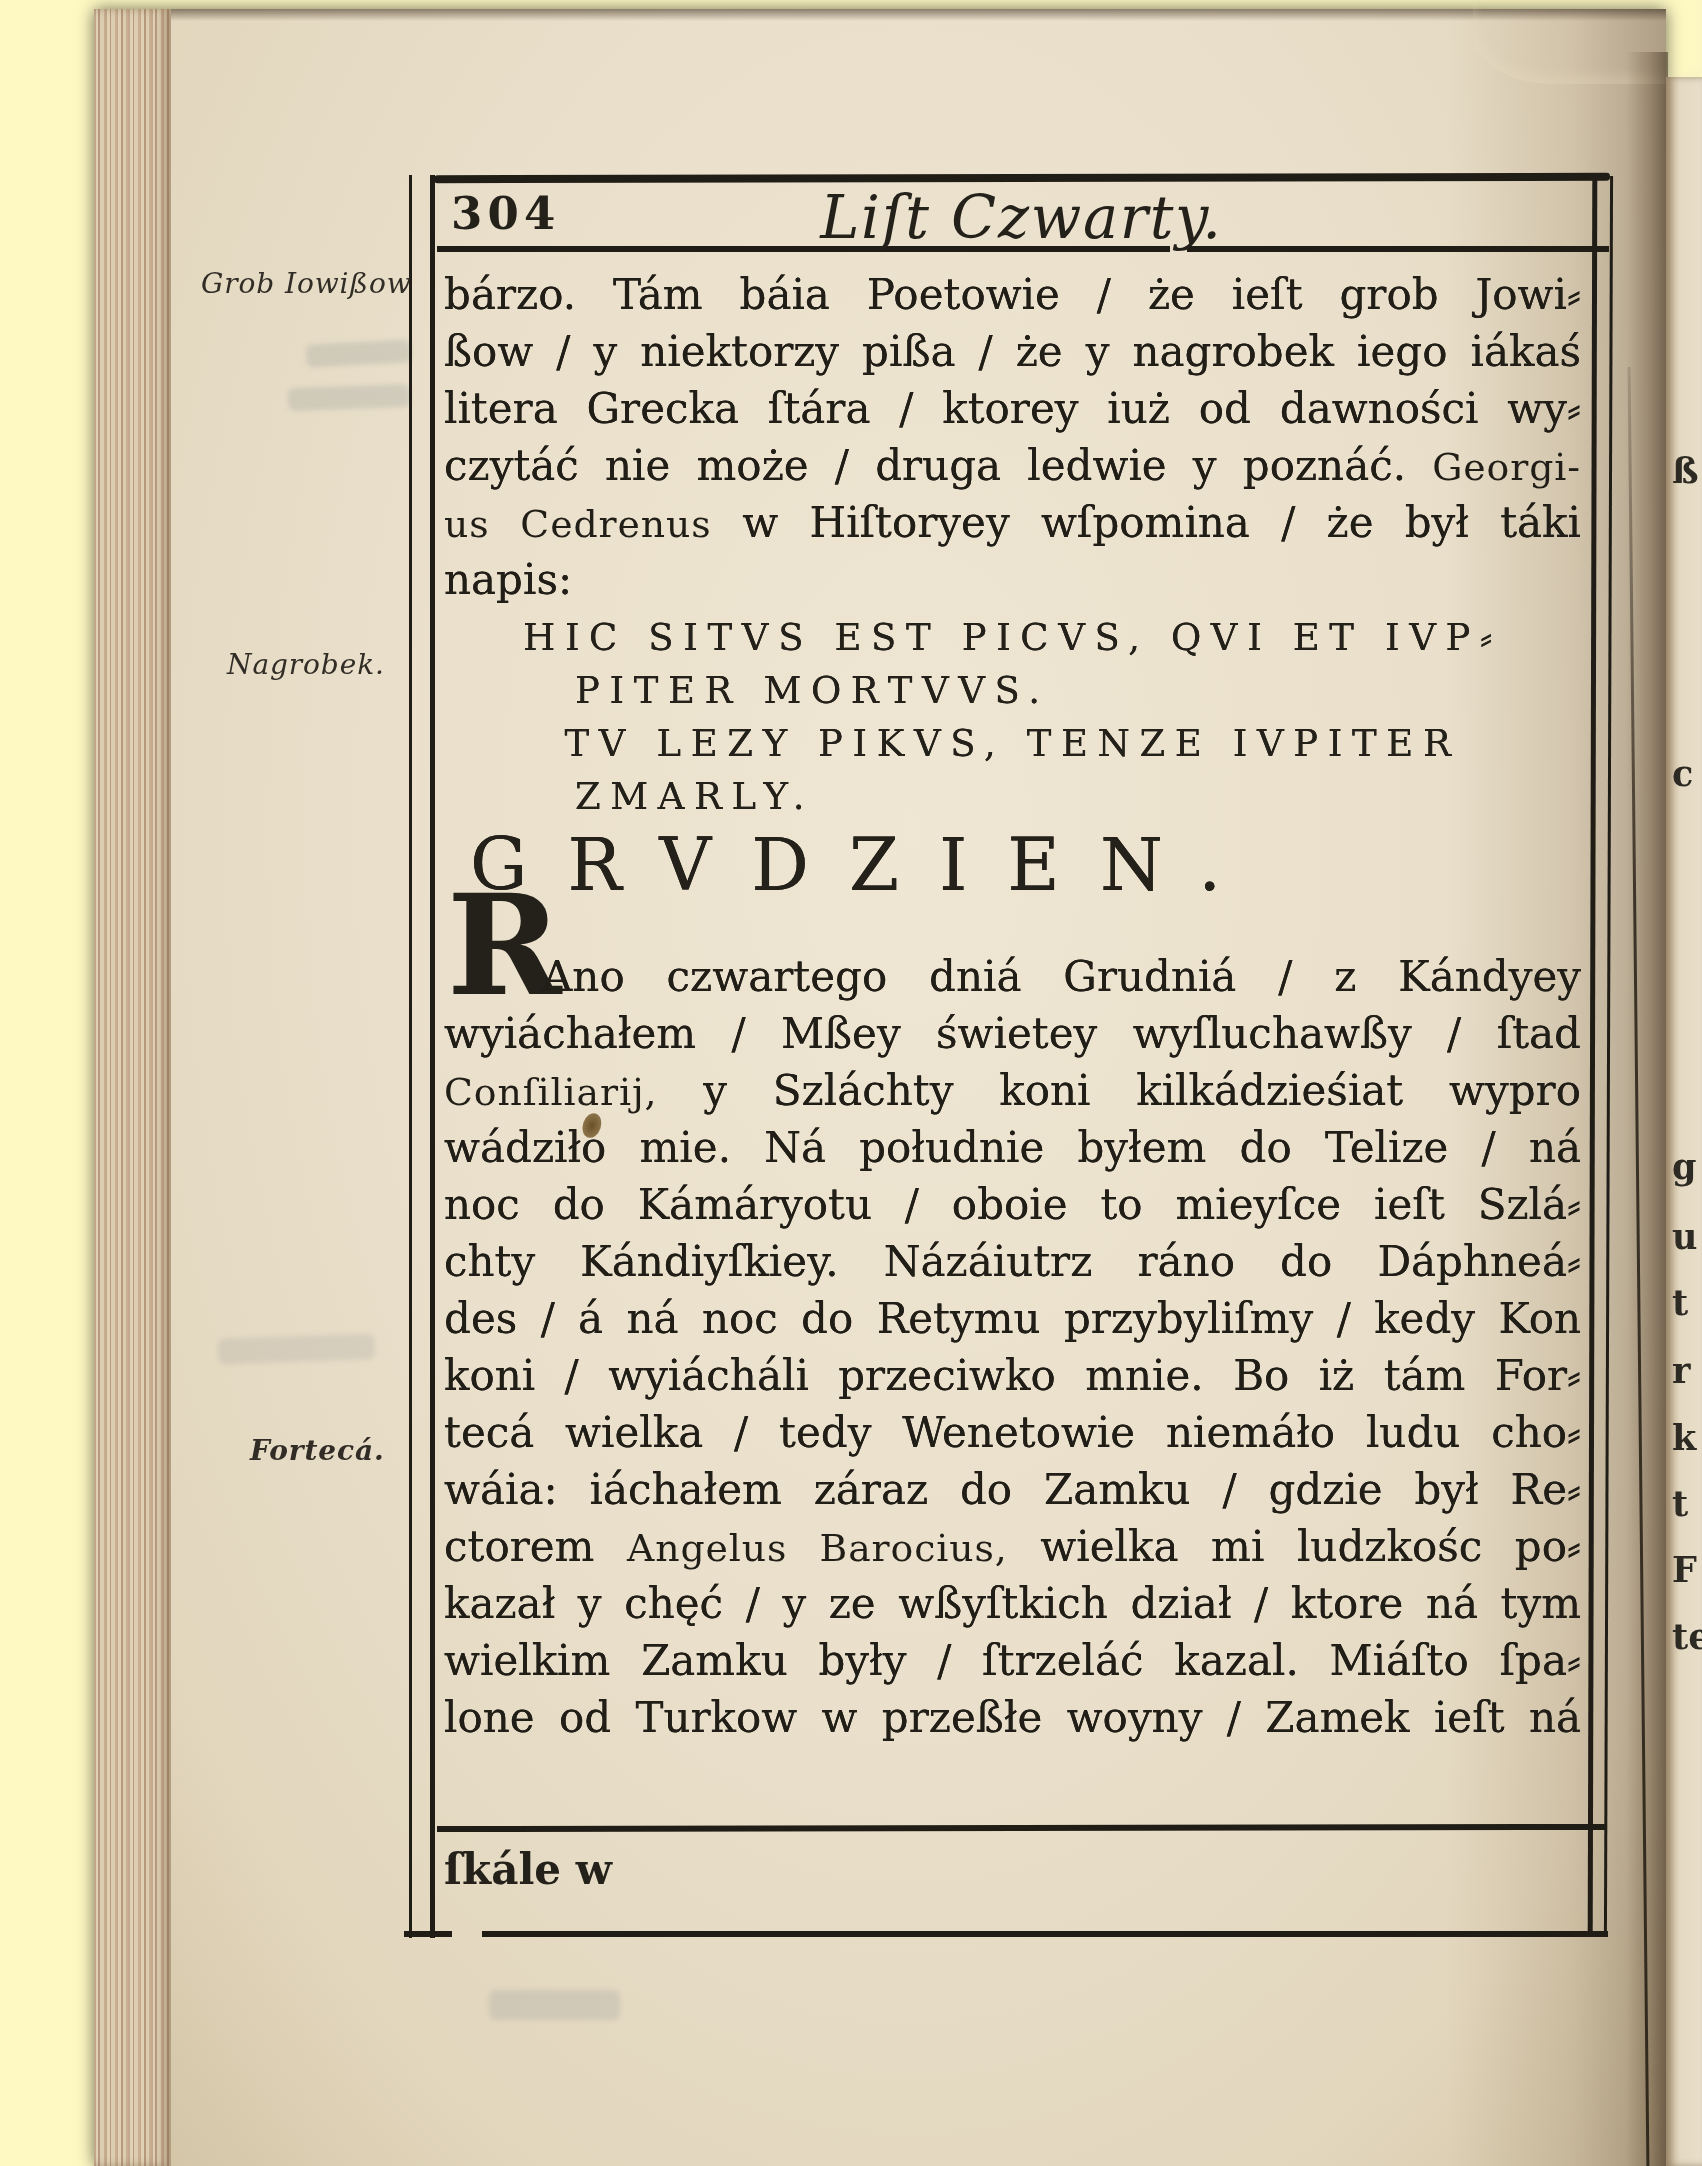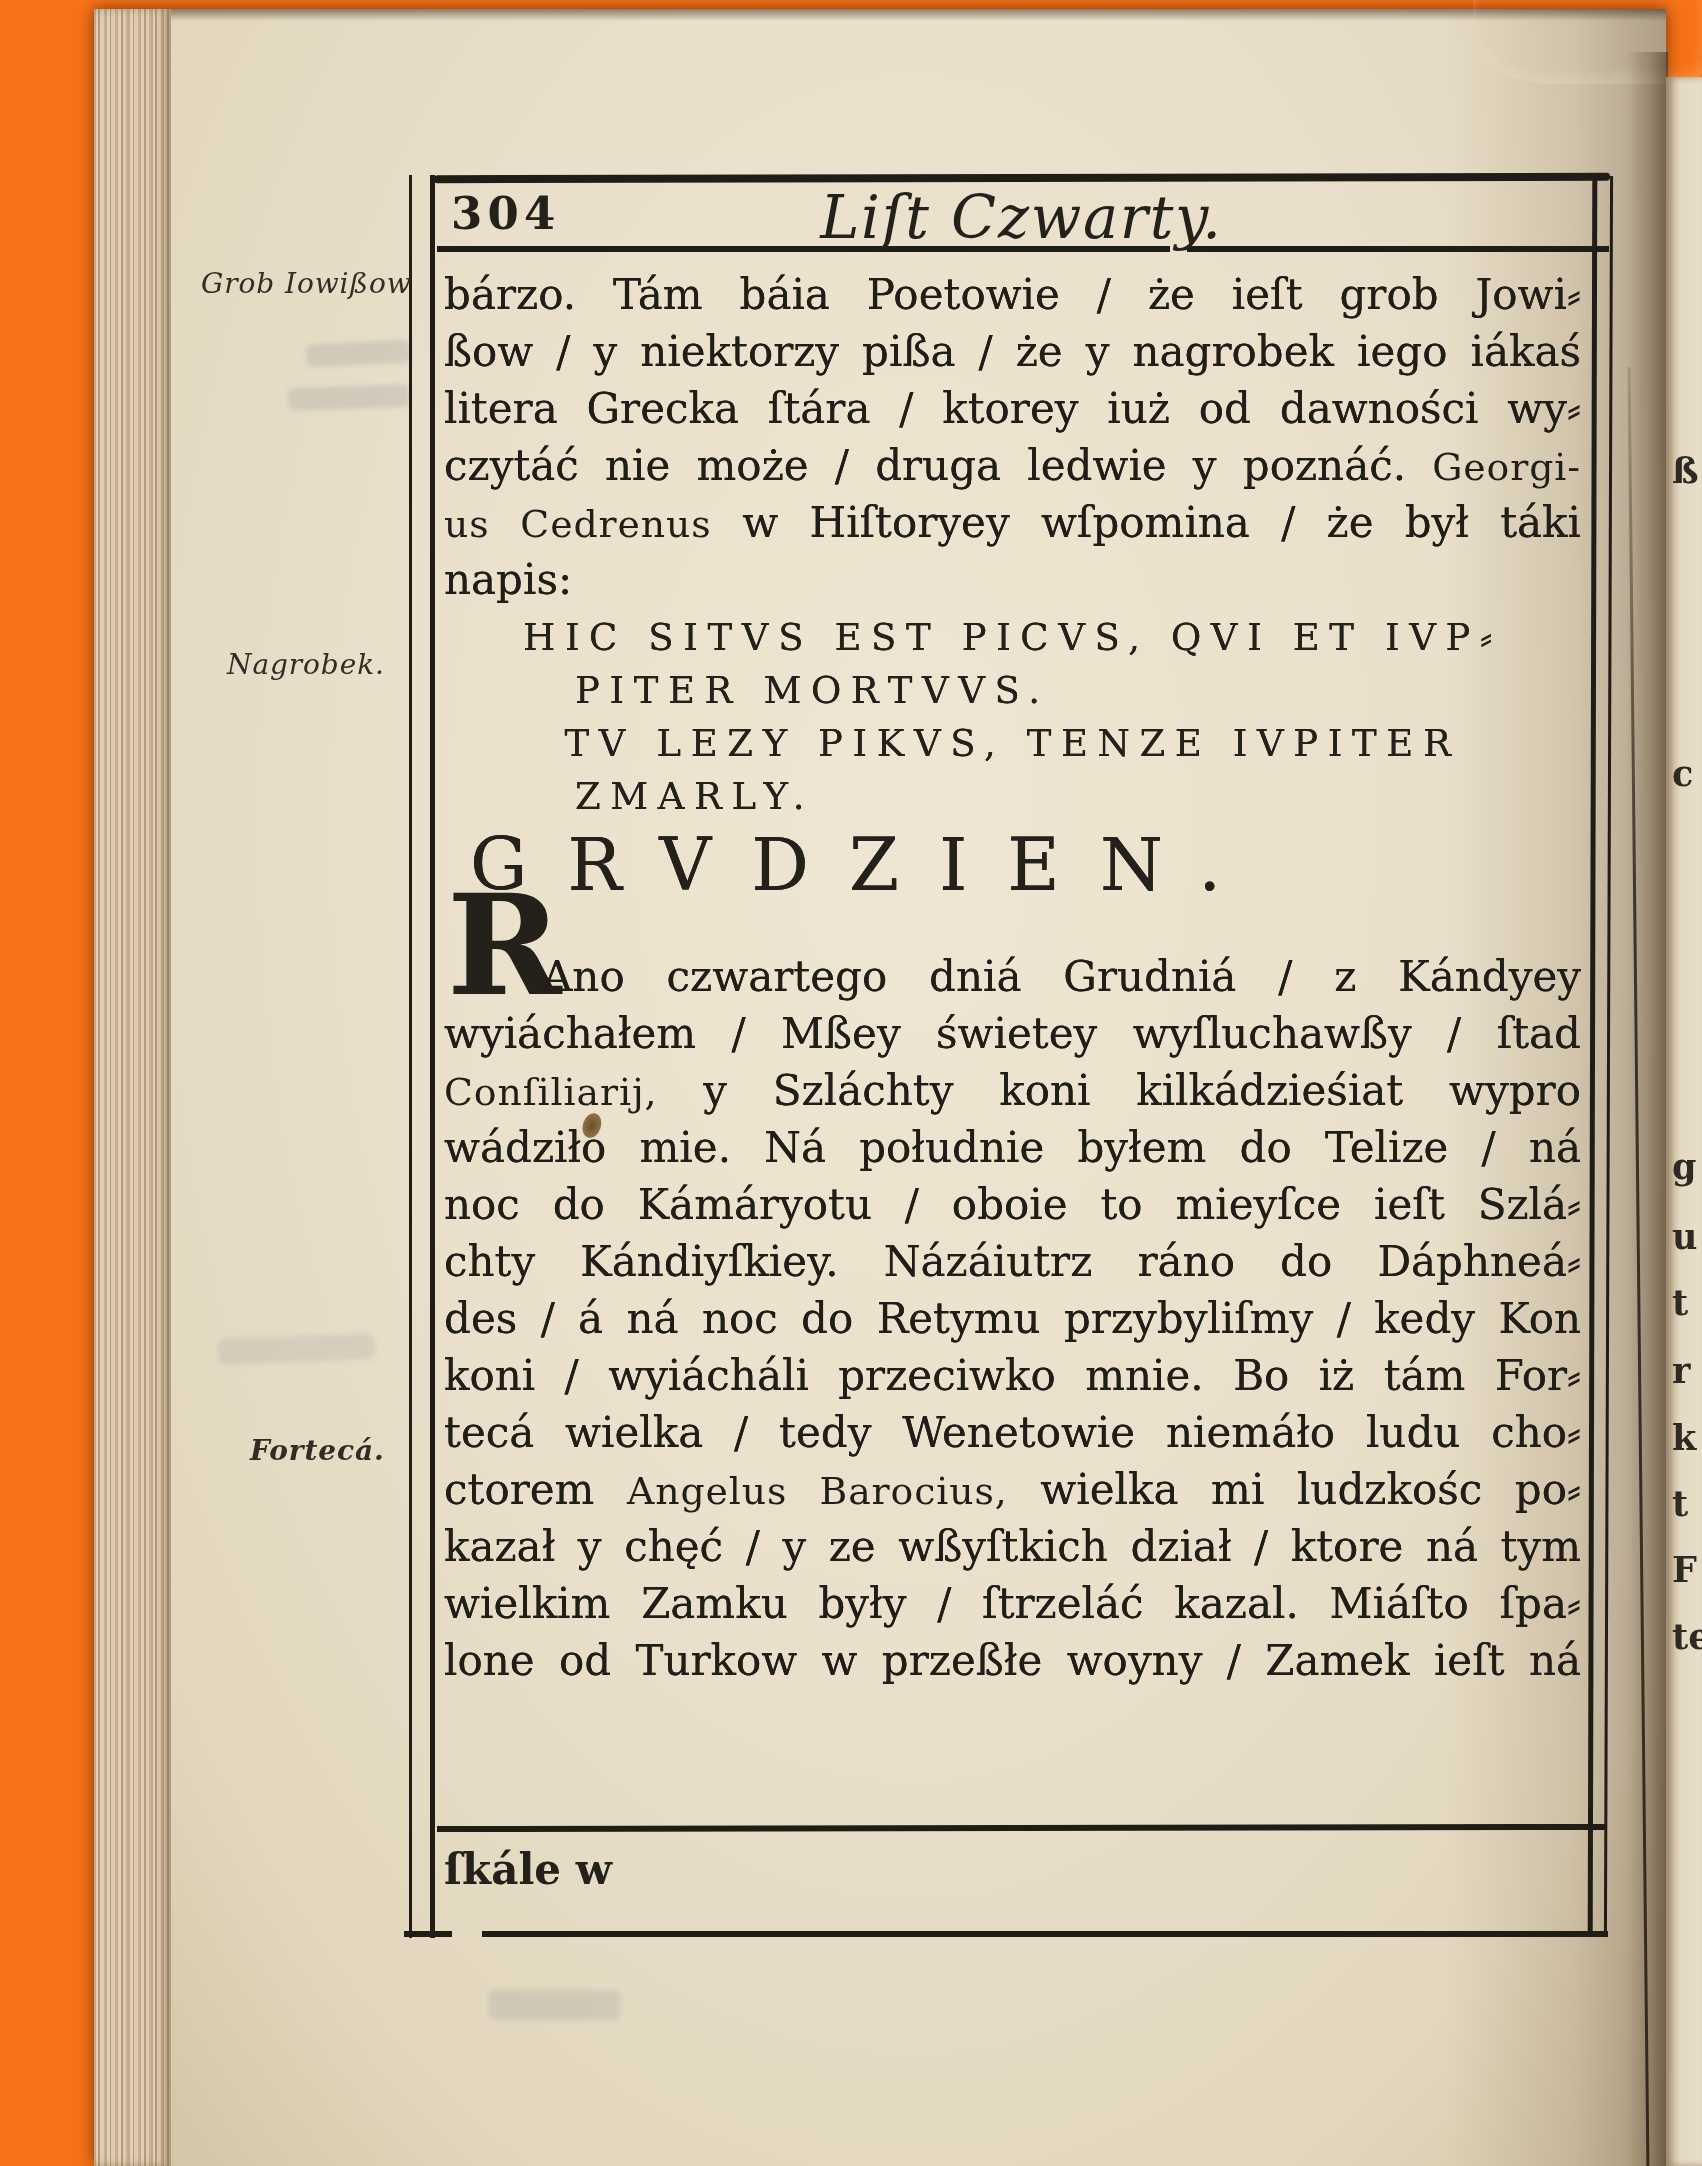--- a/index.html
+++ b/index.html
@@ -1,17 +1,17 @@
 <!DOCTYPE html>
 <html style="font-size:14px"><head>
 <meta charset="utf-8">
 <style>
   html,body{margin:0;padding:0;background:#1d2a24;}
   #stage{position:relative;width:1702px;height:2166px;overflow:hidden;
-         background:#f97316;font-family:"DejaVu Serif","DejaVu Sans",serif;}
+         background:#fef9c3;font-family:"DejaVu Serif","DejaVu Sans",serif;}
 
   
   .paper{position:absolute;left:94px;top:8.7px;width:1572px;height:2157px;
     background:
       linear-gradient(90deg, rgba(0,0,0,0) 86%, rgba(122,96,62,.18) 94%, rgba(84,64,40,.38) 100%),
       radial-gradient(ellipse at 52% 38%, #efe6d3 0%, #e9dfca 48%, #e2d6bd 78%, #d3c5a6 96%, #c7b794 100%);
     box-shadow:0 0 15.7px rgba(0,0,0,.55);}
   .paper-top-shade{position:absolute;left:94px;top:8.7px;width:1572px;height:12.2px;
     background:linear-gradient(180deg, rgba(60,45,30,.55), rgba(60,45,30,0));}
   .fore-edge{position:absolute;left:94px;top:8.7px;width:77px;height:2157px;
@@ -159,20 +159,21 @@
   <div id="para-december" class="textcol">
       <div class="line indent"><span class="bl">Ano czwartego dniá Grudniá / z Kándyey</span></div>
       <div class="line"><span class="bl">wyiáchałem / Mßey świetey wyſluchawßy / ſtad</span></div>
       <div class="line"><span class="rm">Conſiliarij,</span><span class="bl"> y Szláchty koni kilkádzieśiat wypro</span></div>
       <div class="line"><span class="bl">wádziło mie. Ná południe byłem do Telize / ná</span></div>
       <div class="line"><span class="bl">noc do Kámáryotu / oboie to mieyſce ieſt Szlá⸗</span></div>
       <div class="line"><span class="bl">chty Kándiyſkiey. Názáiutrz ráno do Dáphneá⸗</span></div>
       <div class="line"><span class="bl">des / á ná noc do Retymu przybyliſmy / kedy Kon</span></div>
       <div class="line"><span class="bl">koni / wyiácháli przeciwko mnie. Bo iż tám For⸗</span></div>
       <div class="line"><span class="bl">tecá wielka / tedy Wenetowie niemáło ludu cho⸗</span></div>
+      <div class="line"><span class="bl">wáia: iáchałem záraz do Zamku / gdzie był Re⸗</span></div>
       <div class="line"><span class="bl">ctorem </span><span class="rm">Angelus Barocius,</span><span class="bl"> wielka mi ludzkośc po⸗</span></div>
       <div class="line"><span class="bl">kazał y chęć / y ze wßyſtkich dział / ktore ná tym</span></div>
       <div class="line"><span class="bl">wielkim Zamku były / ſtrzeláć kazal. Miáſto ſpa⸗</span></div>
       <div class="line"><span class="bl">lone od Turkow w przeßłe woyny / Zamek ieſt ná</span></div>
     </div>
 
   <div class="catchword">ſkále w</div>
 
   <div id="fragments">
       <span class="frag" style="top: 450px;">ß</span>

